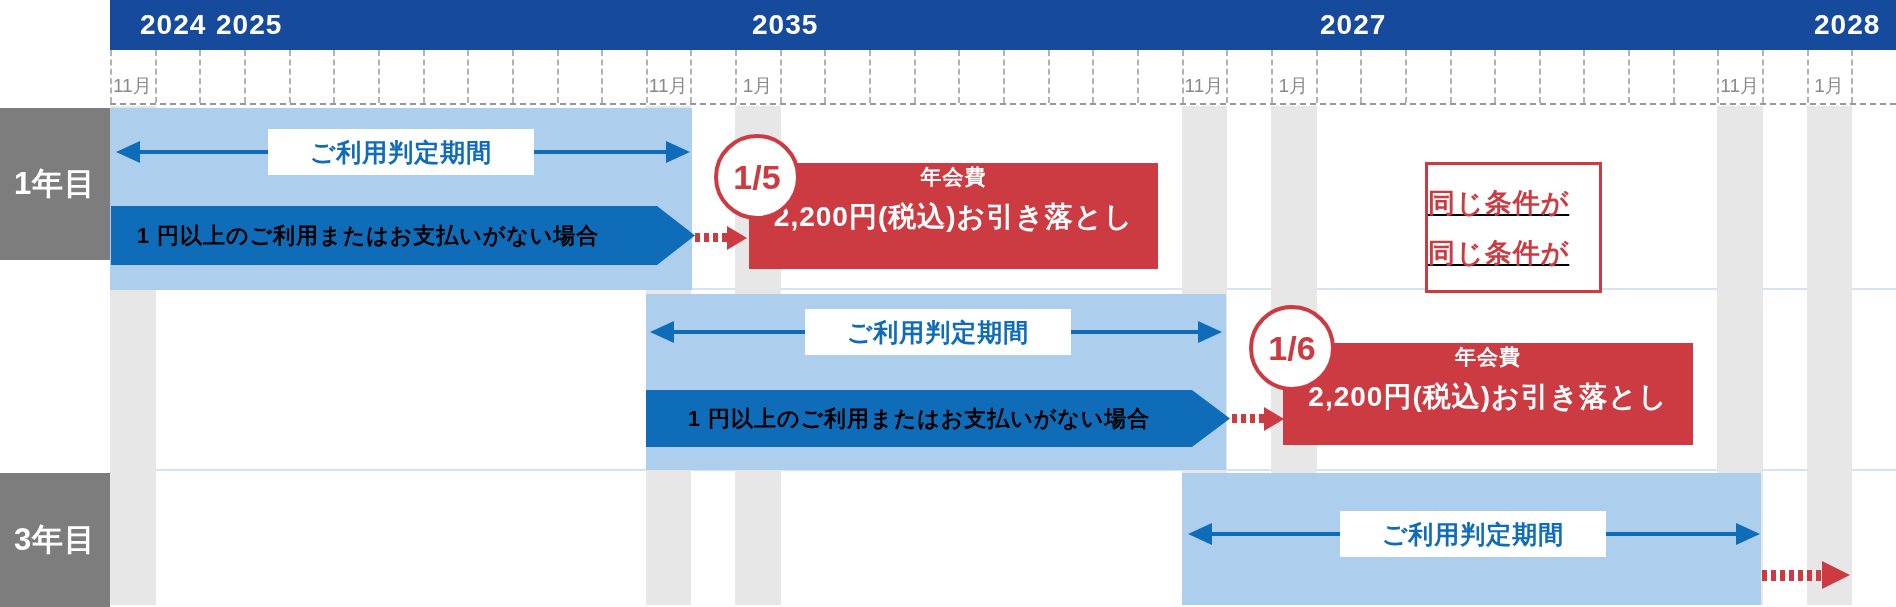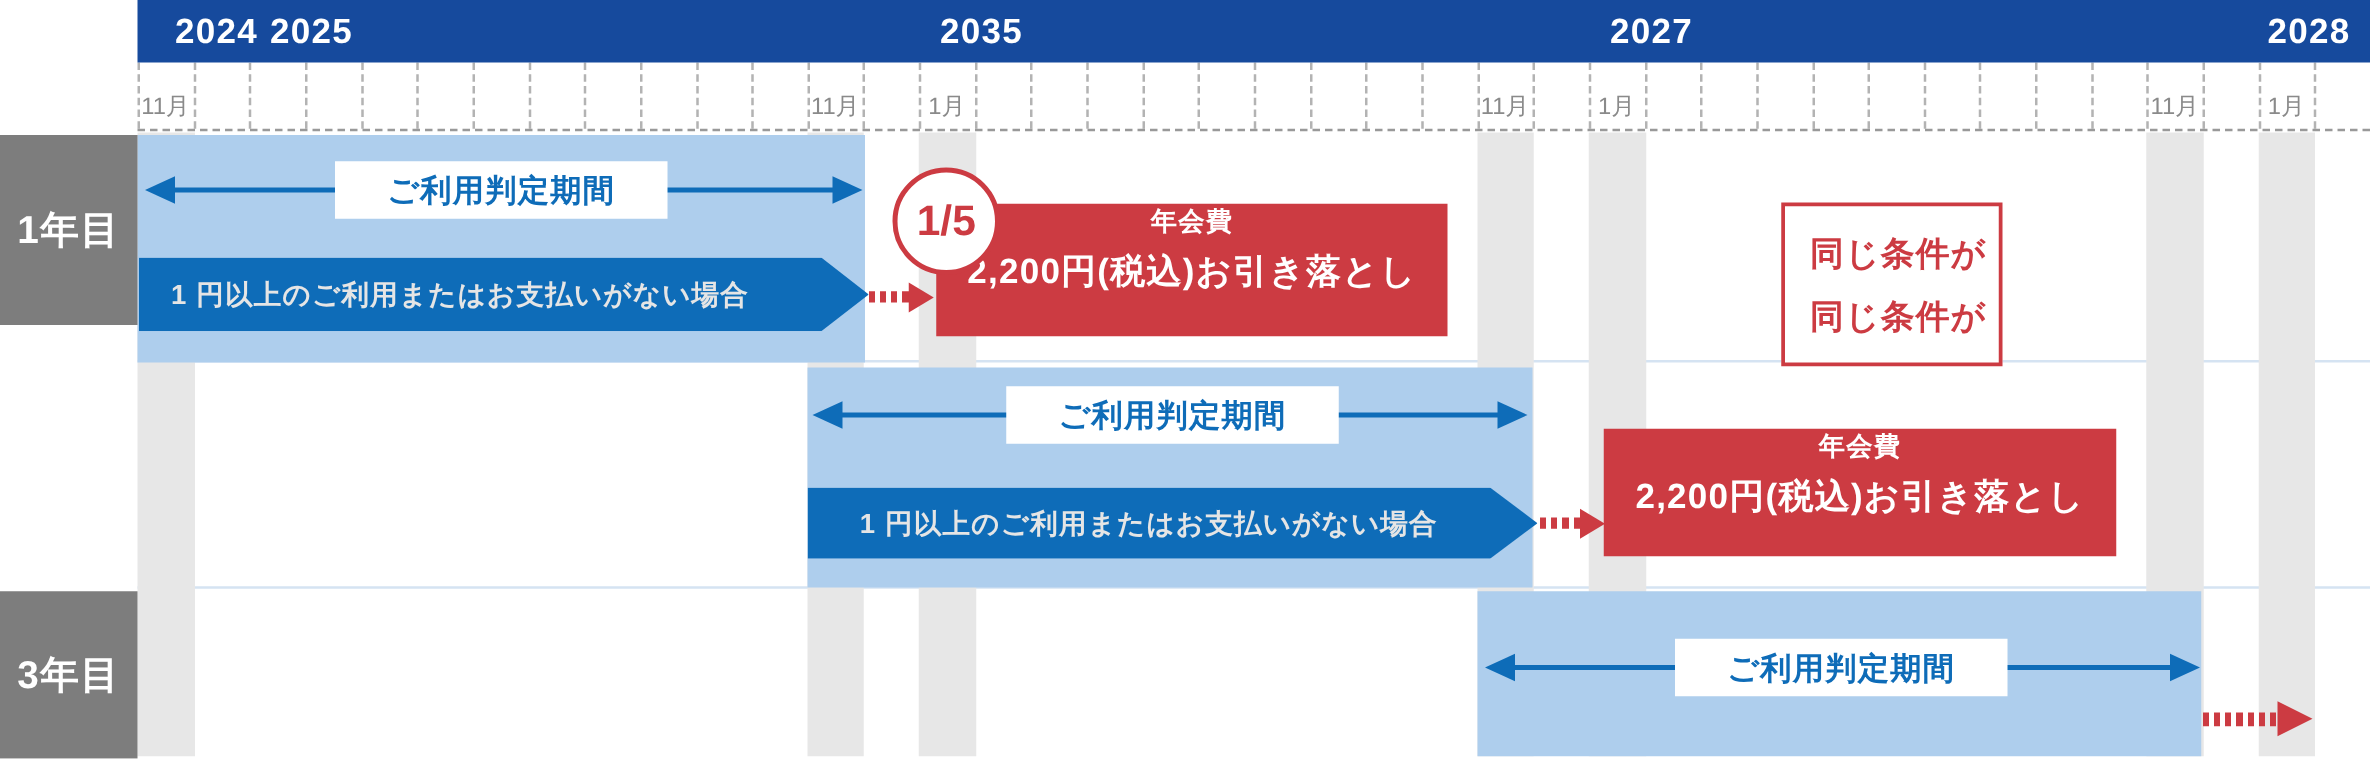--- a/index.html
+++ b/index.html
@@ -41,38 +41,38 @@
   .jarrow{position:absolute;height:0;z-index:5;}
   .jarrow .line{position:absolute;left:16px;right:16px;top:-2px;height:4px;background:var(--primary-blue);}
   .jarrow .head-l{position:absolute;left:0;top:-11px;width:0;height:0;border-top:11px solid transparent;border-bottom:11px solid transparent;border-right:24px solid var(--primary-blue);}
   .jarrow .head-r{position:absolute;right:0;top:-11px;width:0;height:0;border-top:11px solid transparent;border-bottom:11px solid transparent;border-left:24px solid var(--primary-blue);}
   .judgment-label{position:absolute;width:266px;height:46px;background:#fff;z-index:6;display:flex;align-items:center;justify-content:center;}
   .judgment-label span{color:var(--primary-blue);font-size:25px;font-weight:bold;letter-spacing:1px;}
 
   
   .condition-banner{position:absolute;background:var(--primary-blue);z-index:5;display:flex;align-items:center;justify-content:center;
     clip-path:polygon(0 0, calc(100% - 38px) 0, 100% 50%, calc(100% - 38px) 100%, 0 100%);padding-right:70px;}
-  .condition-banner span{color:#e5e5e5;font-size:22px;font-weight:bold;letter-spacing:1px;}
+  .condition-banner span{color:#000000;font-size:22px;font-weight:bold;letter-spacing:1px;}
 
   
   .dash-line{position:absolute;background:repeating-linear-gradient(90deg,var(--accent-red) 0 5px,transparent 5px 9px);z-index:6;}
   .dash-head{position:absolute;width:0;height:0;z-index:6;}
   .dash-head.small{border-top:12px solid transparent;border-bottom:12px solid transparent;border-left:20px solid var(--accent-red);}
   .dash-head.big{border-top:14px solid transparent;border-bottom:14px solid transparent;border-left:28px solid var(--accent-red);}
 
   
   .fee-box{position:absolute;background:var(--accent-red);z-index:5;display:flex;flex-direction:column;align-items:center;gap:7px;}
   .fee-box .t1{color:#fff;font-size:21px;font-weight:bold;letter-spacing:1px;}
   .fee-box .t2{color:#fff;font-size:28px;font-weight:bold;letter-spacing:1px;}
   .date-badge{position:absolute;width:86px;height:86px;border-radius:50%;background:#fff;border:4px solid var(--accent-red);z-index:7;display:flex;align-items:center;justify-content:center;}
   .date-badge span{color:var(--accent-red);font-size:34px;font-weight:bold;}
 
   
   .note-box{position:absolute;left:1425px;top:162px;width:177px;height:131px;background:#fff;border:3px solid var(--accent-red);z-index:5;
-    display:flex;flex-direction:column;justify-content:center;padding-left:20px;gap:14px;}
+    display:flex;flex-direction:column;justify-content:center;gap:14px;text-decoration:underline;}
   .note-box span{color:var(--accent-red);font-size:27px;font-weight:bold;letter-spacing:1px;}
 </style>
 </head>
 <body>
 
 <div class="canvas">
 
   <div class="row-hairline" style="top:288px;"></div>
   <div class="row-hairline" style="top:469px;"></div>
 
@@ -134,21 +134,21 @@
       <div class="month-label" style="left: 1181.6px; width: 44.65px;">11月</div>
       <div class="month-label" style="left: 1270.9px; width: 44.65px;">1月</div>
       <div class="month-label" style="left: 1717.4px; width: 44.65px;">11月</div>
       <div class="month-label" style="left: 1806.7px; width: 44.65px;">1月</div>
     </div>
 
   <div class="header-bar"></div>
   <span class="year-label" style="left:117px;margin-left:23px;">2024</span>
   <span class="year-label" style="left:216px;">2025</span>
   <span class="year-label" style="left:752px;">2035</span>
-  <span class="year-label" style="left:1288px;">2027</span>
+  <span class="year-label" style="left:1320px;">2027</span>
   <span class="year-label" style="left:1814px;">2028</span>
   <div class="months-baseline"></div>
 
   <div class="row-label-block" style="top:108px;height:152px;">
     <span>1年目</span>
   </div>
   <div class="row-label-block" style="top:473px;height:134px;">
     <span>3年目</span>
   </div>
 
@@ -198,20 +198,23 @@
     <span>1 円以上のご利用またはお支払いがない場合</span>
   </div>
 
   <div class="dash-line" style="left:1232px;top:414px;width:33px;height:9px;"></div>
   <div class="dash-head small" style="left:1264px;top:407px;"></div>
 
   <div class="fee-box" style="left:1283px;top:343px;width:410px;height:102px;">
     <span class="t1">年会費</span>
     <span class="t2">2,200円(税込)お引き落とし</span>
   </div>
+  <div class="date-badge" style="left:1249px;top:305px;">
+    <span>1/6</span>
+  </div>
 
   <div class="jarrow" style="left:1188px;top:534px;width:572px;">
     <div class="line"></div>
     <div class="head-l"></div>
     <div class="head-r"></div>
   </div>
   <div class="judgment-label" style="left:1340px;top:511px;">
     <span>ご利用判定期間</span>
   </div>
 

